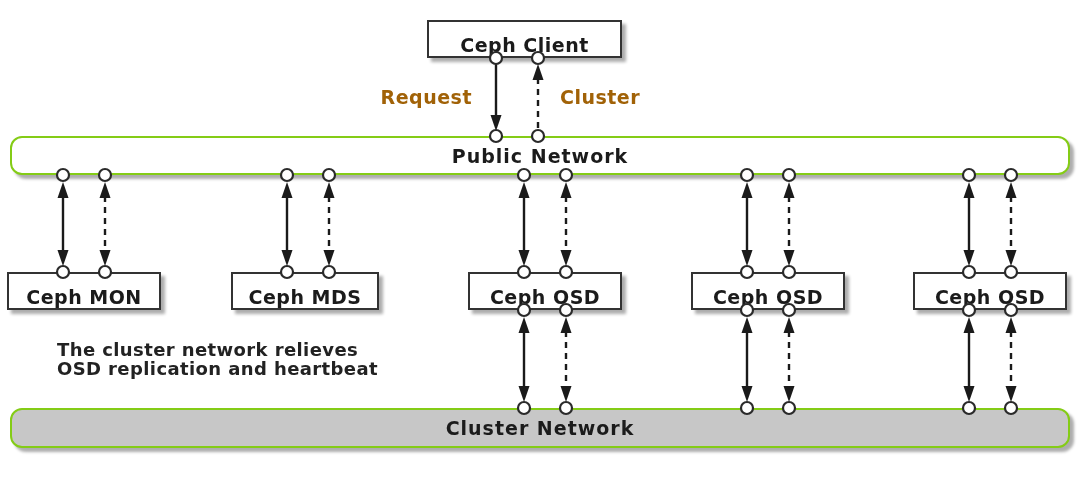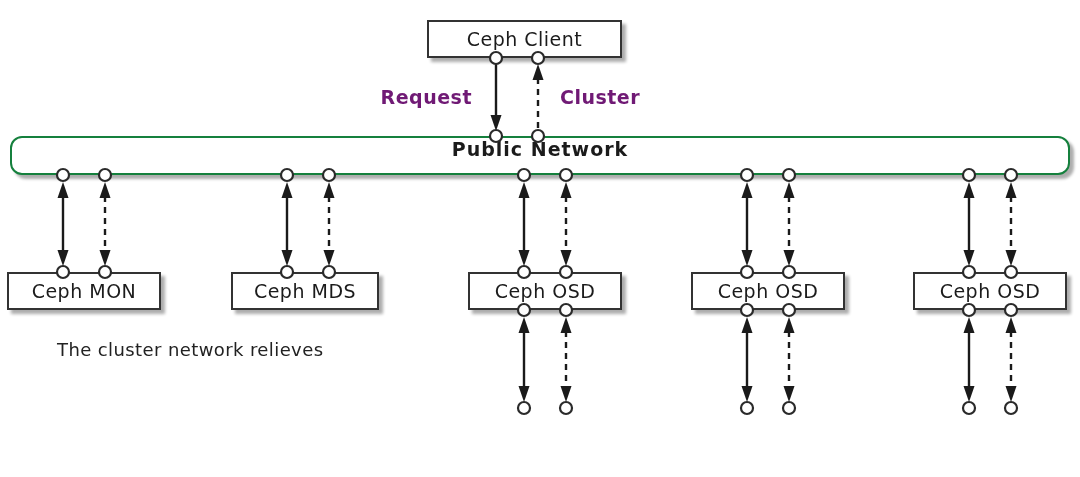--- a/index.html
+++ b/index.html
@@ -14,69 +14,70 @@
     background: #ffffff;
     font-family: "DejaVu Sans", "Liberation Sans", sans-serif;
     overflow: hidden;
   }
   .node {
     position: absolute;
     background: #ffffff;
     border: 2px solid #333333;
     box-shadow: 4px 4px 3px rgba(0,0,0,0.32);
     display: flex;
-    align-items: center;
+    align-items: flex-end;
     justify-content: center;
-    font-weight: normal;
+    font-weight: bold;
     font-size: 19px;
     letter-spacing: 0.5px;
     color: #1b1b1b;
     box-sizing: border-box;
   }
   .client { left: 427px; top: 20px;  width: 195px; height: 38px; }
   .n0 { left: 7px;   top: 272px; width: 154px; height: 38px; }
   .n1 { left: 231px; top: 272px; width: 148px; height: 38px; }
   .n2 { left: 468px; top: 272px; width: 154px; height: 38px; }
   .n3 { left: 691px; top: 272px; width: 154px; height: 38px; }
   .n4 { left: 913px; top: 272px; width: 154px; height: 38px; }
   .bar {
     position: absolute;
     left: 10px;
     width: 1060px;
-    border: 2px solid #15803d;
+    border: 2px solid #84cc16;
     border-radius: 12px;
     box-shadow: 4px 4px 3px rgba(0,0,0,0.32);
     display: flex;
+    align-items: center;
     justify-content: center;
     font-weight: bold;
     font-size: 19px;
     letter-spacing: 1px;
     color: #1b1b1b;
     box-sizing: border-box;
   }
   .public-bar  { top: 136px; height: 39px; background: #ffffff; }
   .cluster-bar { top: 408px; height: 40px; }
   .edge-label {
     position: absolute;
     top: 85px;
     height: 24px;
     line-height: 24px;
     font-weight: bold;
     font-size: 19px;
     letter-spacing: 0.5px;
-    color: #701a75;
+    color: #a16207;
     white-space: nowrap;
   }
   .req  { left: 330px; width: 142px; text-align: right; }
   .resp { left: 560px; }
   .annotation {
     position: absolute;
     left: 57px;
     top: 340px;
-    font-weight: normal;
+    font-weight: bold;
     font-size: 18px;
     line-height: 19px;
     letter-spacing: 0.4px;
     color: #222222;
     white-space: nowrap;
   }
   svg.wires {
     position: absolute;
     left: 0;
     top: 0;
@@ -110,22 +111,26 @@
   </div>
   <div class="node n3">
     <span>Ceph OSD</span>
   </div>
   <div class="node n4">
     <span>Ceph OSD</span>
   </div>
 
   <div class="annotation">
     <div>The cluster network relieves</div>
-  </div>
-
+    <div>OSD replication and heartbeat</div>
+  </div>
+
+  <div class="bar cluster-bar" style="background: rgb(199, 199, 199);">
+    <span>Cluster Network</span>
+  </div>
 
   <svg class="wires" id="wires" width="1080" height="477" viewBox="0 0 1080 477">
       <line x1="496" y1="64" x2="496" y2="117" stroke="#1a1a1a" stroke-width="2.4"></line>
       <polygon points="496,131 490.5,115 501.5,115" fill="#1a1a1a"></polygon>
       <line x1="538" y1="78" x2="538" y2="130" stroke="#1a1a1a" stroke-width="2.4" stroke-dasharray="6 5"></line>
       <polygon points="538,64 532.5,80 543.5,80" fill="#1a1a1a"></polygon>
       <line x1="63" y1="196" x2="63" y2="252" stroke="#1a1a1a" stroke-width="2.4"></line>
       <polygon points="63,182 57.5,198 68.5,198" fill="#1a1a1a"></polygon>
       <polygon points="63,266 57.5,250 68.5,250" fill="#1a1a1a"></polygon>
       <line x1="105" y1="196" x2="105" y2="252" stroke="#1a1a1a" stroke-width="2.4" stroke-dasharray="6 5"></line>

